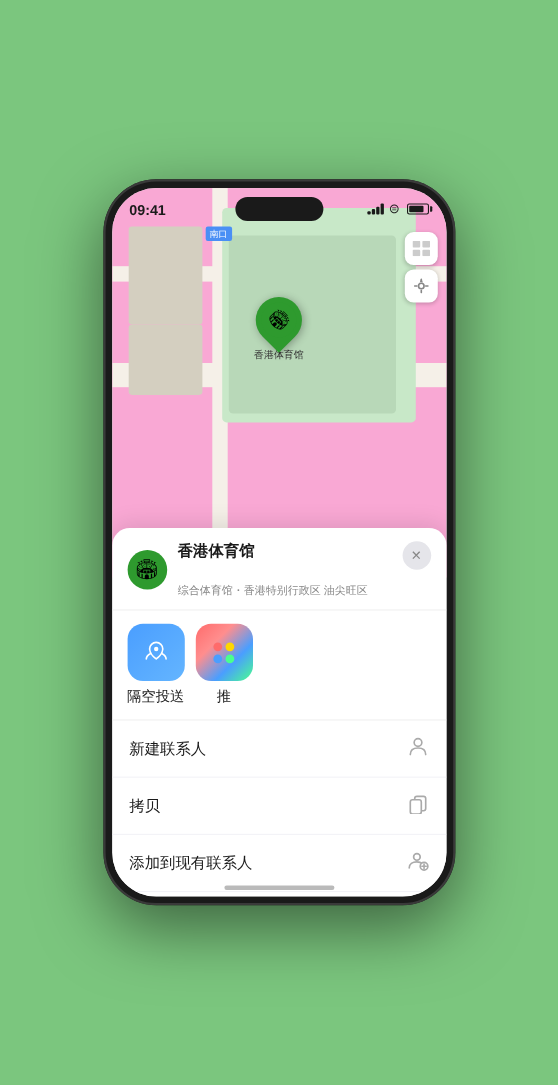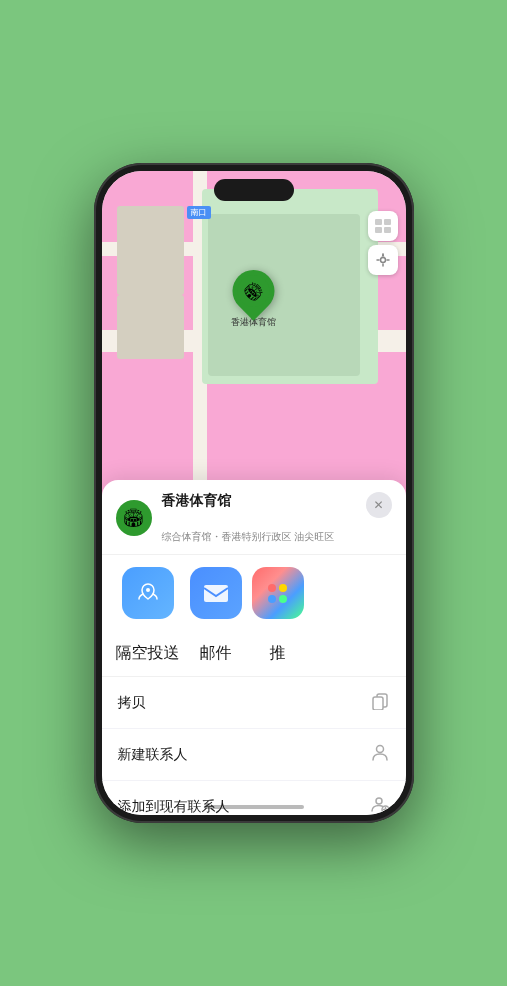--- a/index.html
+++ b/index.html
@@ -395,23 +395,22 @@
       background: #ffd60a;
       border: 2px solid #ff3b30;
     }
 
     .share-item-icon.more {
       background: linear-gradient(135deg, #ff6b6b, #ff8e8e, #4a9eff, #4aff8e);
       font-size: 18px;
     }
 
     .share-item-label {
-      font-size: 16px;
+      font-size: 13px;
       color: #1a1a1a;
-      margin-top: 19px;
     }
 
     
     .action-list {
       padding: 0;
     }
 
     .action-item {
       display: flex;
       align-items: center;
@@ -454,20 +453,35 @@
     }
   </style>
 </head>
 <body>
 
 <div class="phone-frame">
   <div class="phone-screen">
 
     <div class="dynamic-island"></div>
 
+    <div class="status-bar">
+      <span class="status-time">09:41</span>
+      <div class="status-icons">
+        <div class="signal-bars">
+          <div class="signal-bar" style="height:3px"></div>
+          <div class="signal-bar" style="height:5px"></div>
+          <div class="signal-bar" style="height:7px"></div>
+          <div class="signal-bar" style="height:10px"></div>
+        </div>
+        <span class="wifi-icon">⊜</span>
+        <div class="battery-icon">
+          <div class="battery-fill"></div>
+        </div>
+      </div>
+    </div>
 
     <div class="map-area">
       <div class="map-road-h1"></div>
       <div class="map-road-h2"></div>
       <div class="map-road-v1"></div>
       <div class="map-block1"></div>
       <div class="map-block2"></div>
       <div class="map-block3"></div>
       <div class="map-stadium-area"></div>
 
@@ -522,29 +536,20 @@
               <path d="M14 20 C14 20 8 16 8 11 C8 7.7 10.7 5 14 5 C17.3 5 20 7.7 20 11 C20 16 14 20 14 20Z" stroke="white" stroke-width="1.5" fill="none"></path>
               <circle cx="14" cy="11" r="2" fill="white"></circle>
               <path d="M9 15 C7 16 5 18 5 20" stroke="white" stroke-width="1.5" stroke-linecap="round"></path>
               <path d="M19 15 C21 16 23 18 23 20" stroke="white" stroke-width="1.5" stroke-linecap="round"></path>
             </svg>
           </div>
           <span class="share-item-label">隔空投送</span>
         </div>
 
 
-        <div class="share-item">
-          <div class="share-item-icon mail">
-            <svg width="30" height="28" viewBox="0 0 30 28" fill="none">
-              <rect x="3" y="6" width="24" height="17" rx="2" fill="white" opacity="0.9"></rect>
-              <path d="M3 9 L15 17 L27 9" stroke="#4a8fff" stroke-width="2"></path>
-            </svg>
-          </div>
-          <span class="share-item-label">邮件</span>
-        </div>
 
 
         <div class="share-item">
           <div class="share-item-icon more" style="display:flex; flex-direction:column; align-items:center; justify-content:center; gap:3px;">
             <div style="display:flex; gap:3px;">
               <div style="width:8px;height:8px;background:#ff6b6b;border-radius:50%;"></div>
               <div style="width:8px;height:8px;background:#ffd700;border-radius:50%;"></div>
             </div>
             <div style="display:flex; gap:3px;">
               <div style="width:8px;height:8px;background:#4a9eff;border-radius:50%;"></div>
@@ -552,35 +557,35 @@
             </div>
           </div>
           <span class="share-item-label">推</span>
         </div>
 
       </div>
 
       <div class="action-list">
 
         <div class="action-item">
+          <span class="action-label">新建联系人</span>
+          <span class="action-icon">
+            <svg width="20" height="20" viewBox="0 0 20 20" fill="none">
+              <circle cx="10" cy="7" r="3.5" stroke="#aaa" stroke-width="1.5"></circle>
+              <path d="M3 18 C3 14 6 12 10 12 C14 12 17 14 17 18" stroke="#aaa" stroke-width="1.5" stroke-linecap="round"></path>
+            </svg>
+          </span>
+        </div>
+
+        <div class="action-item">
           <span class="action-label">拷贝</span>
           <span class="action-icon">
             <svg width="20" height="20" viewBox="0 0 20 20" fill="none">
               <rect x="7" y="4" width="10" height="13" rx="2" stroke="#aaa" stroke-width="1.5"></rect>
               <rect x="3" y="7" width="10" height="13" rx="2" fill="white" stroke="#aaa" stroke-width="1.5"></rect>
-            </svg>
-          </span>
-        </div>
-
-        <div class="action-item">
-          <span class="action-label">新建联系人</span>
-          <span class="action-icon">
-            <svg width="20" height="20" viewBox="0 0 20 20" fill="none">
-              <circle cx="10" cy="7" r="3.5" stroke="#aaa" stroke-width="1.5"></circle>
-              <path d="M3 18 C3 14 6 12 10 12 C14 12 17 14 17 18" stroke="#aaa" stroke-width="1.5" stroke-linecap="round"></path>
             </svg>
           </span>
         </div>
 
         <div class="action-item">
           <span class="action-label">添加到现有联系人</span>
           <span class="action-icon">
             <svg width="20" height="20" viewBox="0 0 20 20" fill="none">
               <circle cx="9" cy="7" r="3" stroke="#aaa" stroke-width="1.5"></circle>
               <path d="M2 17 C2 13.5 5 11.5 9 11.5 C11 11.5 12.8 12.2 14 13.2" stroke="#aaa" stroke-width="1.5" stroke-linecap="round"></path>

